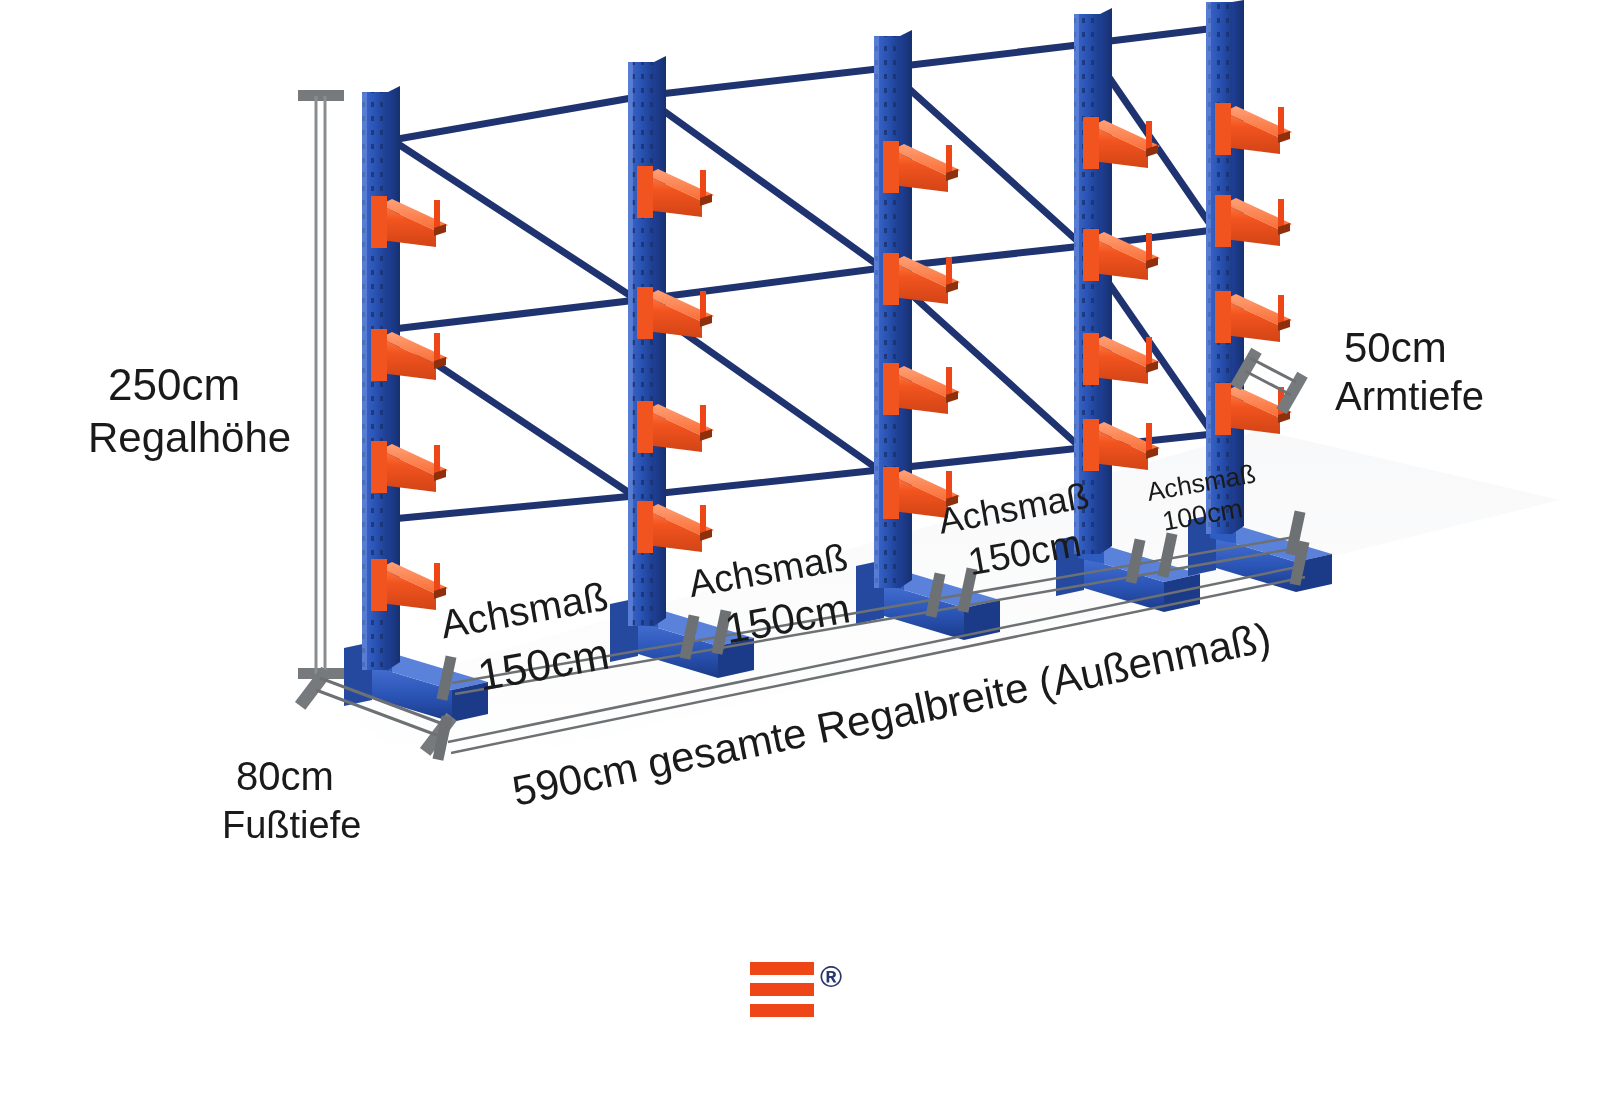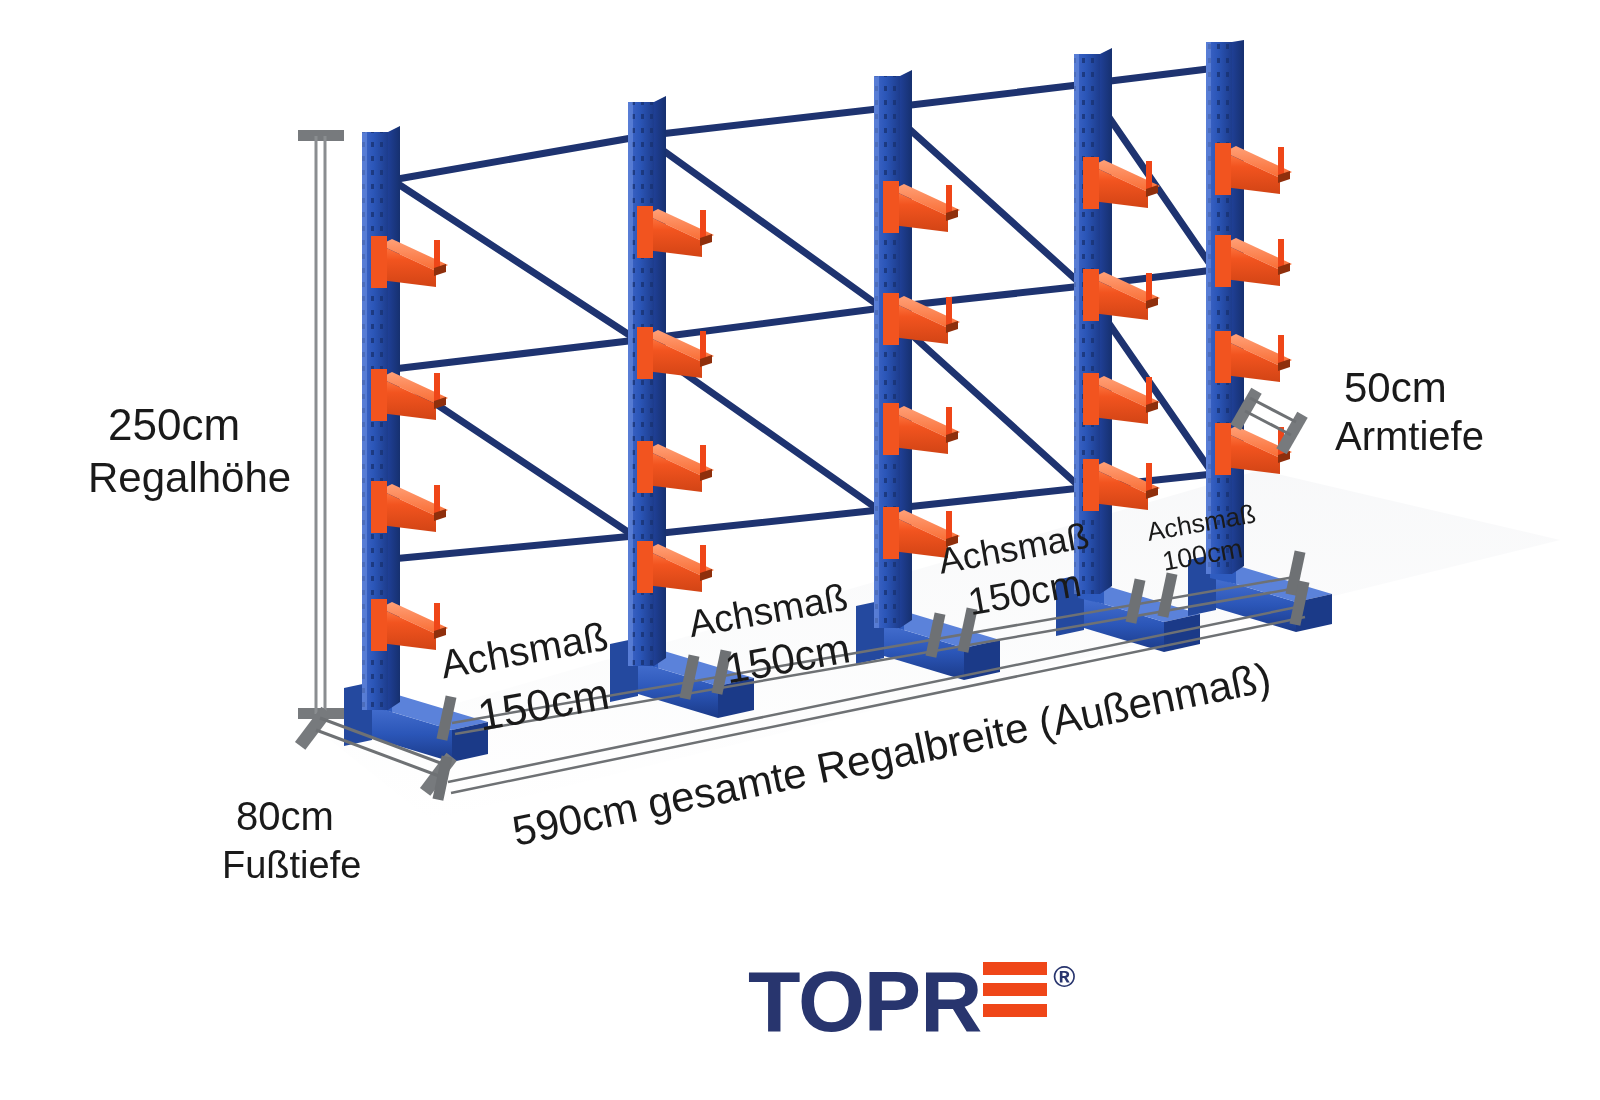--- a/index.html
+++ b/index.html
@@ -3,21 +3,21 @@
 <meta charset="utf-8">
 <style>
   html,body{margin:0;padding:0;}
   body{
     width:1600px;height:1100px;
     background:#ffffff;
     font-family:"Liberation Sans",sans-serif;
     overflow:hidden;
     position:relative;
   }
-  #stage{position:absolute;inset:0;width:1600px;height:984px;margin-top:40px;}
+  #stage{position:absolute;inset:0;width:1600px;height:984px;}
   svg{display:block;}
   .dimtext{font-family:"Liberation Sans",sans-serif;fill:#1a1a1a;}
   .logo-wrap{
     position:absolute;
     left:748px;top:958px;
     display:flex;align-items:flex-start;
   }
   .logo-text{
     font-family:"Liberation Sans",sans-serif;
     font-weight:bold;
@@ -408,20 +408,19 @@
     <line x1="451" y1="753" x2="1305" y2="577" stroke="#6e7174" stroke-width="2.5"></line>
     <rect x="437" y="716" width="11" height="44" fill="#6e7174" transform="rotate(12 442 738)"></rect>
     <rect x="1294" y="541" width="11" height="44" fill="#6e7174" transform="rotate(12 1299 563)"></rect>
   </g>
   <text class="dimtext" x="516" y="806" font-size="42" transform="rotate(-11.6 516 806)">590cm gesamte Regalbreite (Außenmaß)</text>
 
 </svg>
 </div>
 
 <div class="logo-wrap">
-  <span class="logo-text">TOPR</span>
   <span class="logo-e" title="E">
     <i></i>
       <i></i>
       <i></i>
   </span>
   <span class="logo-reg">®</span>
 </div>
 
 </body></html>

